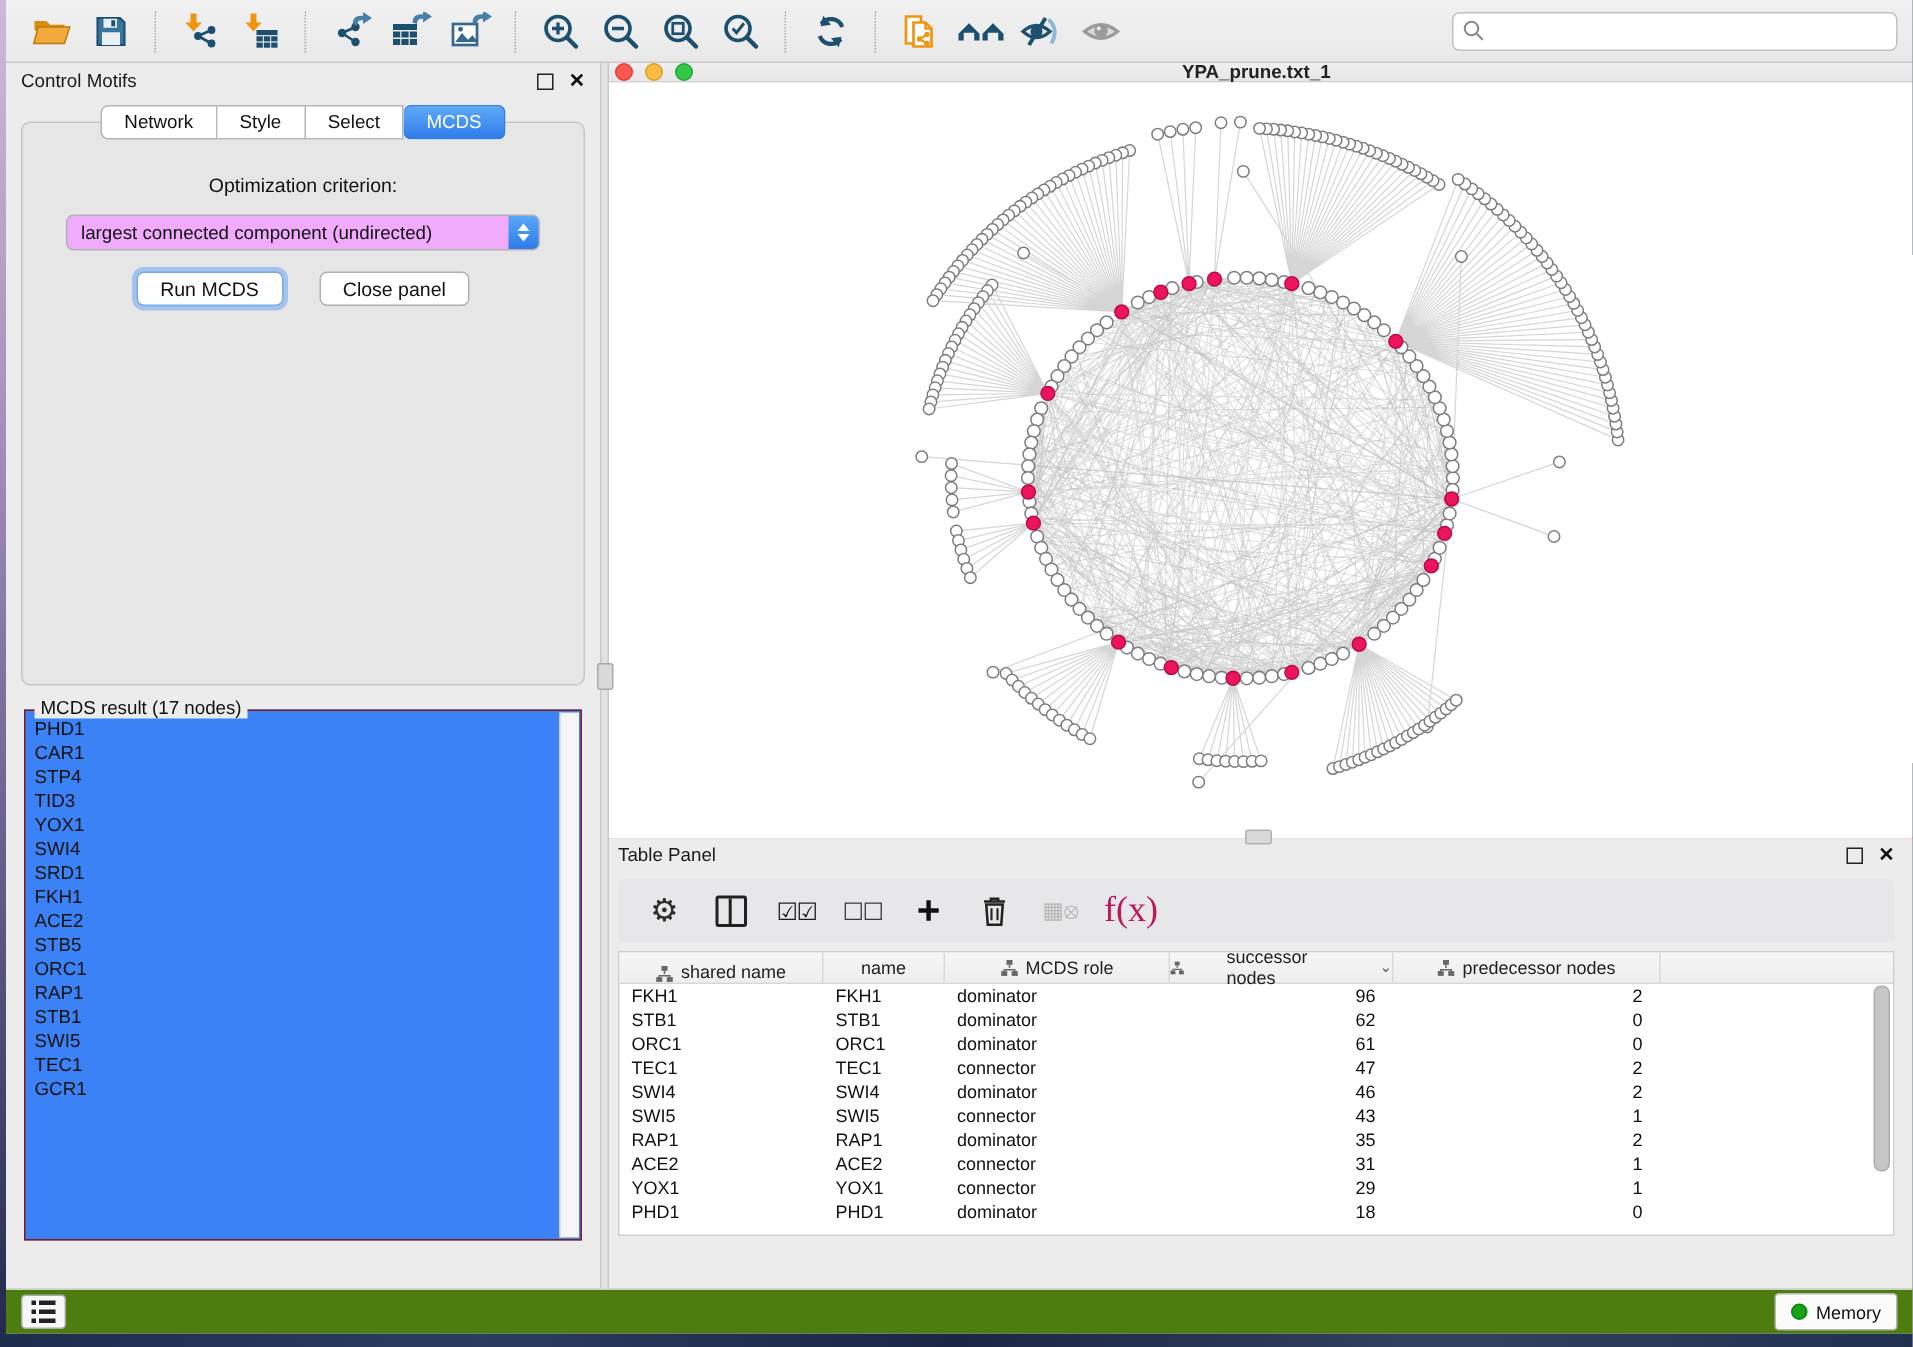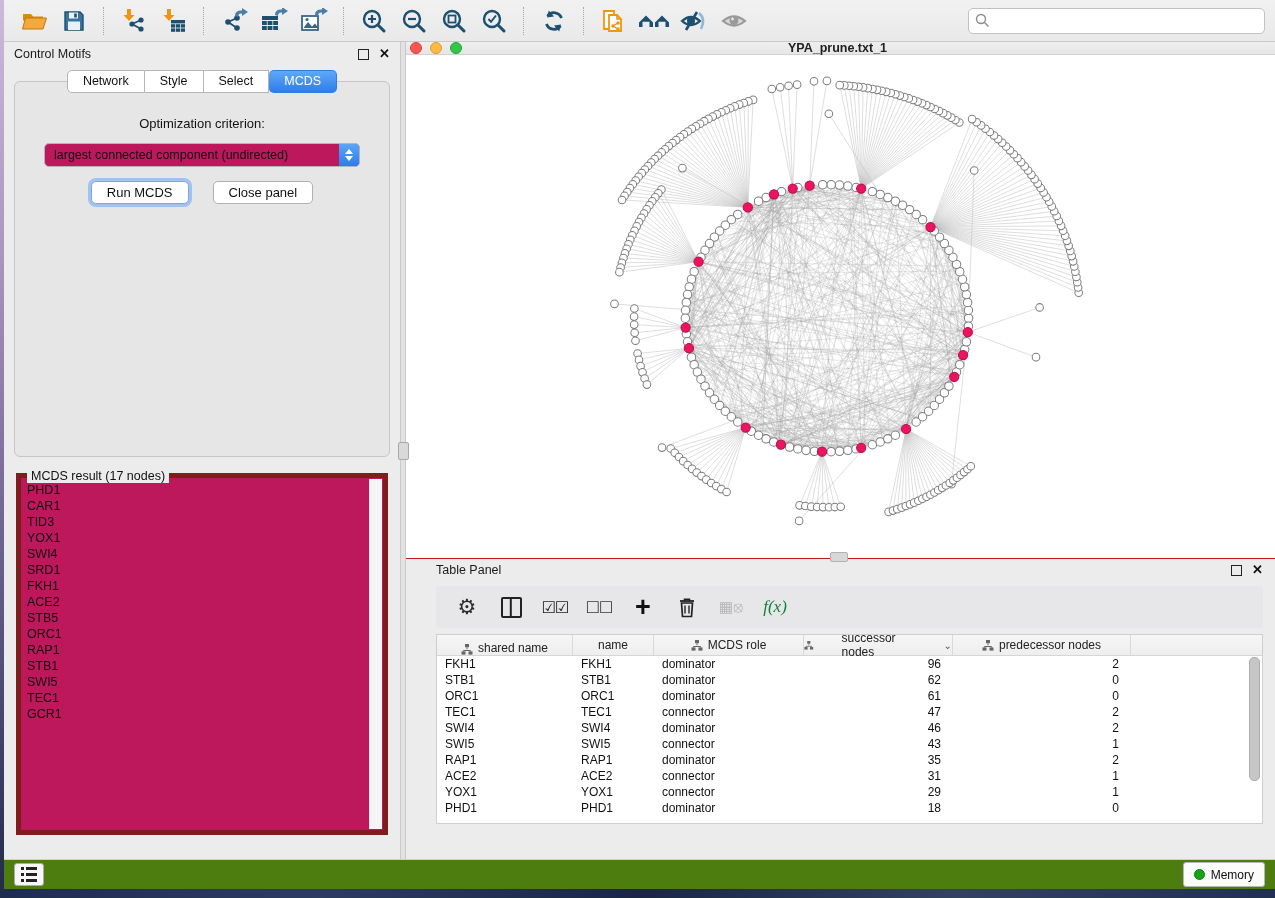--- a/index.html
+++ b/index.html
@@ -31,31 +31,31 @@
   .close-x{font-size:13px;font-weight:bold;color:#111;line-height:10px;}
   .cp-tabs{display:flex;justify-content:center;position:relative;z-index:2;margin-top:4px;}
   .cp-tab{background:#fff;border:1px solid #b5b5b5;border-left:none;padding:3px 15px 4px;font-size:12.5px;color:#111;}
   .cp-tab:first-child{border-left:1px solid #b5b5b5;border-radius:5px 0 0 5px;}
   .cp-tab.active{background:linear-gradient(#5fa9f8,#2e7de9);border-color:#2e7de9;color:#fff;border-radius:5px;}
   .cp-tab:last-child{border-radius:0 5px 5px 0;}
   .cp-tab.active:last-child{border-radius:5px;}
   .cp-inner{margin:-12px 10px 0 10px;background:#e6e6e6;border:1px solid #c6c6c6;border-radius:6px;
     padding-top:34px;height:340px;position:relative;z-index:1;text-align:center;}
   .opt-label{font-size:13px;color:#111;margin-bottom:12px;}
-  .dropdown{width:316px;height:24px;margin:0 auto;background:#be185d;border:1px solid #b3b3b3;border-radius:5px;
+  .dropdown{width:316px;height:24px;margin:0 auto;background:#f0abfc;border:1px solid #b3b3b3;border-radius:5px;
     position:relative;display:flex;align-items:center;font-size:12.5px;color:#111;padding-left:9px;box-sizing:border-box;}
   .dd-stepper{position:absolute;right:0;top:0;bottom:0;width:20px;border-radius:0 4px 4px 0;
     background:linear-gradient(#5aa7f8,#2d7ce9);display:flex;flex-direction:column;align-items:center;justify-content:center;gap:2px;}
   .dd-up{width:0;height:0;border-left:4px solid transparent;border-right:4px solid transparent;border-bottom:5px solid #fff;}
   .dd-down{width:0;height:0;border-left:4px solid transparent;border-right:4px solid transparent;border-top:5px solid #fff;}
   .btn-row{margin-top:14px;display:flex;justify-content:center;gap:24px;}
   .mac-btn{background:#fff;border:1px solid #b0b0b0;border-radius:5px;padding:3px 15px;font-size:13px;color:#111;
     font-family:"Liberation Sans",sans-serif;}
   .mac-btn.focused{border:1px solid #7aa9e8;box-shadow:0 0 0 3px rgba(110,165,240,.55);}
-  .mcds-box{position:relative;margin:16px 12px 0 12px;border:5px solid #7f1d1d;background:#be185d;height:352px;}
+  .mcds-box{position:relative;margin:16px 12px 0 12px;border:1px solid #7f1d1d;background:#3b82f6;height:352px;}
   .mcds-legend{position:absolute;top:-9px;left:6px;background:#ececec;padding:0 4px;font-size:12.5px;color:#111;}
   .mcds-list{position:absolute;inset:4px 14px 2px 6px;overflow:hidden;text-align:left;}
   .mcds-item{font-size:12.5px;color:#111;line-height:16px;}
   .mcds-scroll{position:absolute;top:1px;bottom:1px;right:1px;width:12px;background:#f5f5f5;border-left:1px solid #e3e3e3;}
   
   .rightcol{flex:1;display:flex;flex-direction:column;min-width:0;position:relative;}
   .vdivider{position:absolute;left:0;top:0;bottom:0;width:4px;background:#e2e2e2;border-left:1px solid #c9c9c9;border-right:1px solid #c9c9c9;z-index:5;}
   .vhandle{position:absolute;left:-3px;top:400px;width:9px;height:16px;background:#d9d9d9;border:1px solid #a9a9a9;border-radius:2px;}
   
   .netwin{height:516px;flex:0 0 516px;display:flex;flex-direction:column;border-bottom:1px solid #b91c1c;font-weight:bold;}
@@ -64,32 +64,32 @@
   .tl-group{display:flex;gap:8px;margin-left:10px;}
   .tl{width:12px;height:12px;border-radius:50%;}
   .tl.red{background:#fc5753;border:1px solid #df3e39;box-sizing:border-box;}
   .tl.yellow{background:#fdbc40;border:1px solid #dd9c2e;box-sizing:border-box;}
   .tl.green{background:#33c748;border:1px solid #27a33a;box-sizing:border-box;}
   .net-title{position:absolute;left:0;right:0;text-align:center;font-size:12.5px;color:#222;}
   .net-canvas{flex:1;background:#fff;position:relative;}
   .hsplit-handle{position:absolute;bottom:-4px;left:50%;margin-left:-8px;width:16px;height:8px;background:#d8d8d8;
     border:1px solid #b2b2b2;border-radius:2px;z-index:6;}
   
-  .tablepanel{flex:1;background:#ececec;display:flex;flex-direction:column;min-height:0;margin-left:24px;}
+  .tablepanel{flex:1;background:#ececec;display:flex;flex-direction:column;min-height:0;}
   .tp-toolbar{margin:5px 12px 0 12px;height:42px;background:#e7e7e9;border-radius:4px;display:flex;align-items:center;
     padding-left:16px;gap:0;}
   .tpi{display:flex;align-items:center;justify-content:center;min-width:30px;height:34px;margin-right:14px;}
   .gear-glyph{font-size:21px;color:#2c2c2c;font-family:"DejaVu Sans",sans-serif;line-height:20px;}
   .cols-glyph{width:17px;height:17px;border:2.4px solid #222;border-radius:2px;position:relative;}
   .cols-glyph::after{content:"";position:absolute;left:50%;top:0;bottom:0;width:2.4px;background:#222;transform:translateX(-50%);}
   .check-glyph{font-size:16px;color:#1c1c1c;letter-spacing:-1px;font-family:"DejaVu Sans",sans-serif;}
   .uncheck-glyph{font-size:16px;color:#3a3a3a;letter-spacing:-1px;font-family:"DejaVu Sans",sans-serif;}
   .plus-glyph{font-size:27px;font-weight:900;color:#111;line-height:22px;}
   .gridx-glyph{font-size:15px;color:#b5b5b5;font-family:"DejaVu Sans",sans-serif;}
-  .fx-glyph{font-size:17px;color:#15803d;font-style:italic;font-family:"Liberation Serif",serif;}
+  .fx-glyph{font-size:24px;color:#be185d;font-family:"Liberation Serif",serif;}
   .tp-table{margin:6px 12px 0 12px;background:#fff;border:1px solid #cfcfcf;height:188px;position:relative;overflow:hidden;}
   .thead{display:flex;height:20px;background:linear-gradient(#f6f6f6,#eee);border-bottom:1px solid #d6d6d6;}
   .th{display:flex;align-items:center;justify-content:center;gap:5px;font-size:12px;color:#222;
      border-right:1px solid #d9d9d9;box-sizing:border-box;}
   .sortv{font-size:10px;color:#555;margin-left:2px;}
   .trow{display:flex;height:16px;align-items:center;}
   .td{font-size:12px;color:#111;box-sizing:border-box;white-space:nowrap;overflow:hidden;}
   .td.left{padding-left:8px;text-align:left;}
   .td.num{text-align:right;padding-right:12px;}
   .tbl-scroll{position:absolute;top:22px;bottom:2px;right:2px;width:10px;}
@@ -298,20 +298,21 @@
         <div class="btn-row">
           <button class="mac-btn focused">Run MCDS</button>
           <button class="mac-btn">Close panel</button>
         </div>
       </div>
       <div class="mcds-box">
         <span class="mcds-legend">MCDS result (17 nodes)</span>
         <div class="mcds-list" id="mcds-list">
             <div class="mcds-item">PHD1</div>
             <div class="mcds-item">CAR1</div>
+            <div class="mcds-item">STP4</div>
             <div class="mcds-item">TID3</div>
             <div class="mcds-item">YOX1</div>
             <div class="mcds-item">SWI4</div>
             <div class="mcds-item">SRD1</div>
             <div class="mcds-item">FKH1</div>
             <div class="mcds-item">ACE2</div>
             <div class="mcds-item">STB5</div>
             <div class="mcds-item">ORC1</div>
             <div class="mcds-item">RAP1</div>
             <div class="mcds-item">STB1</div>

